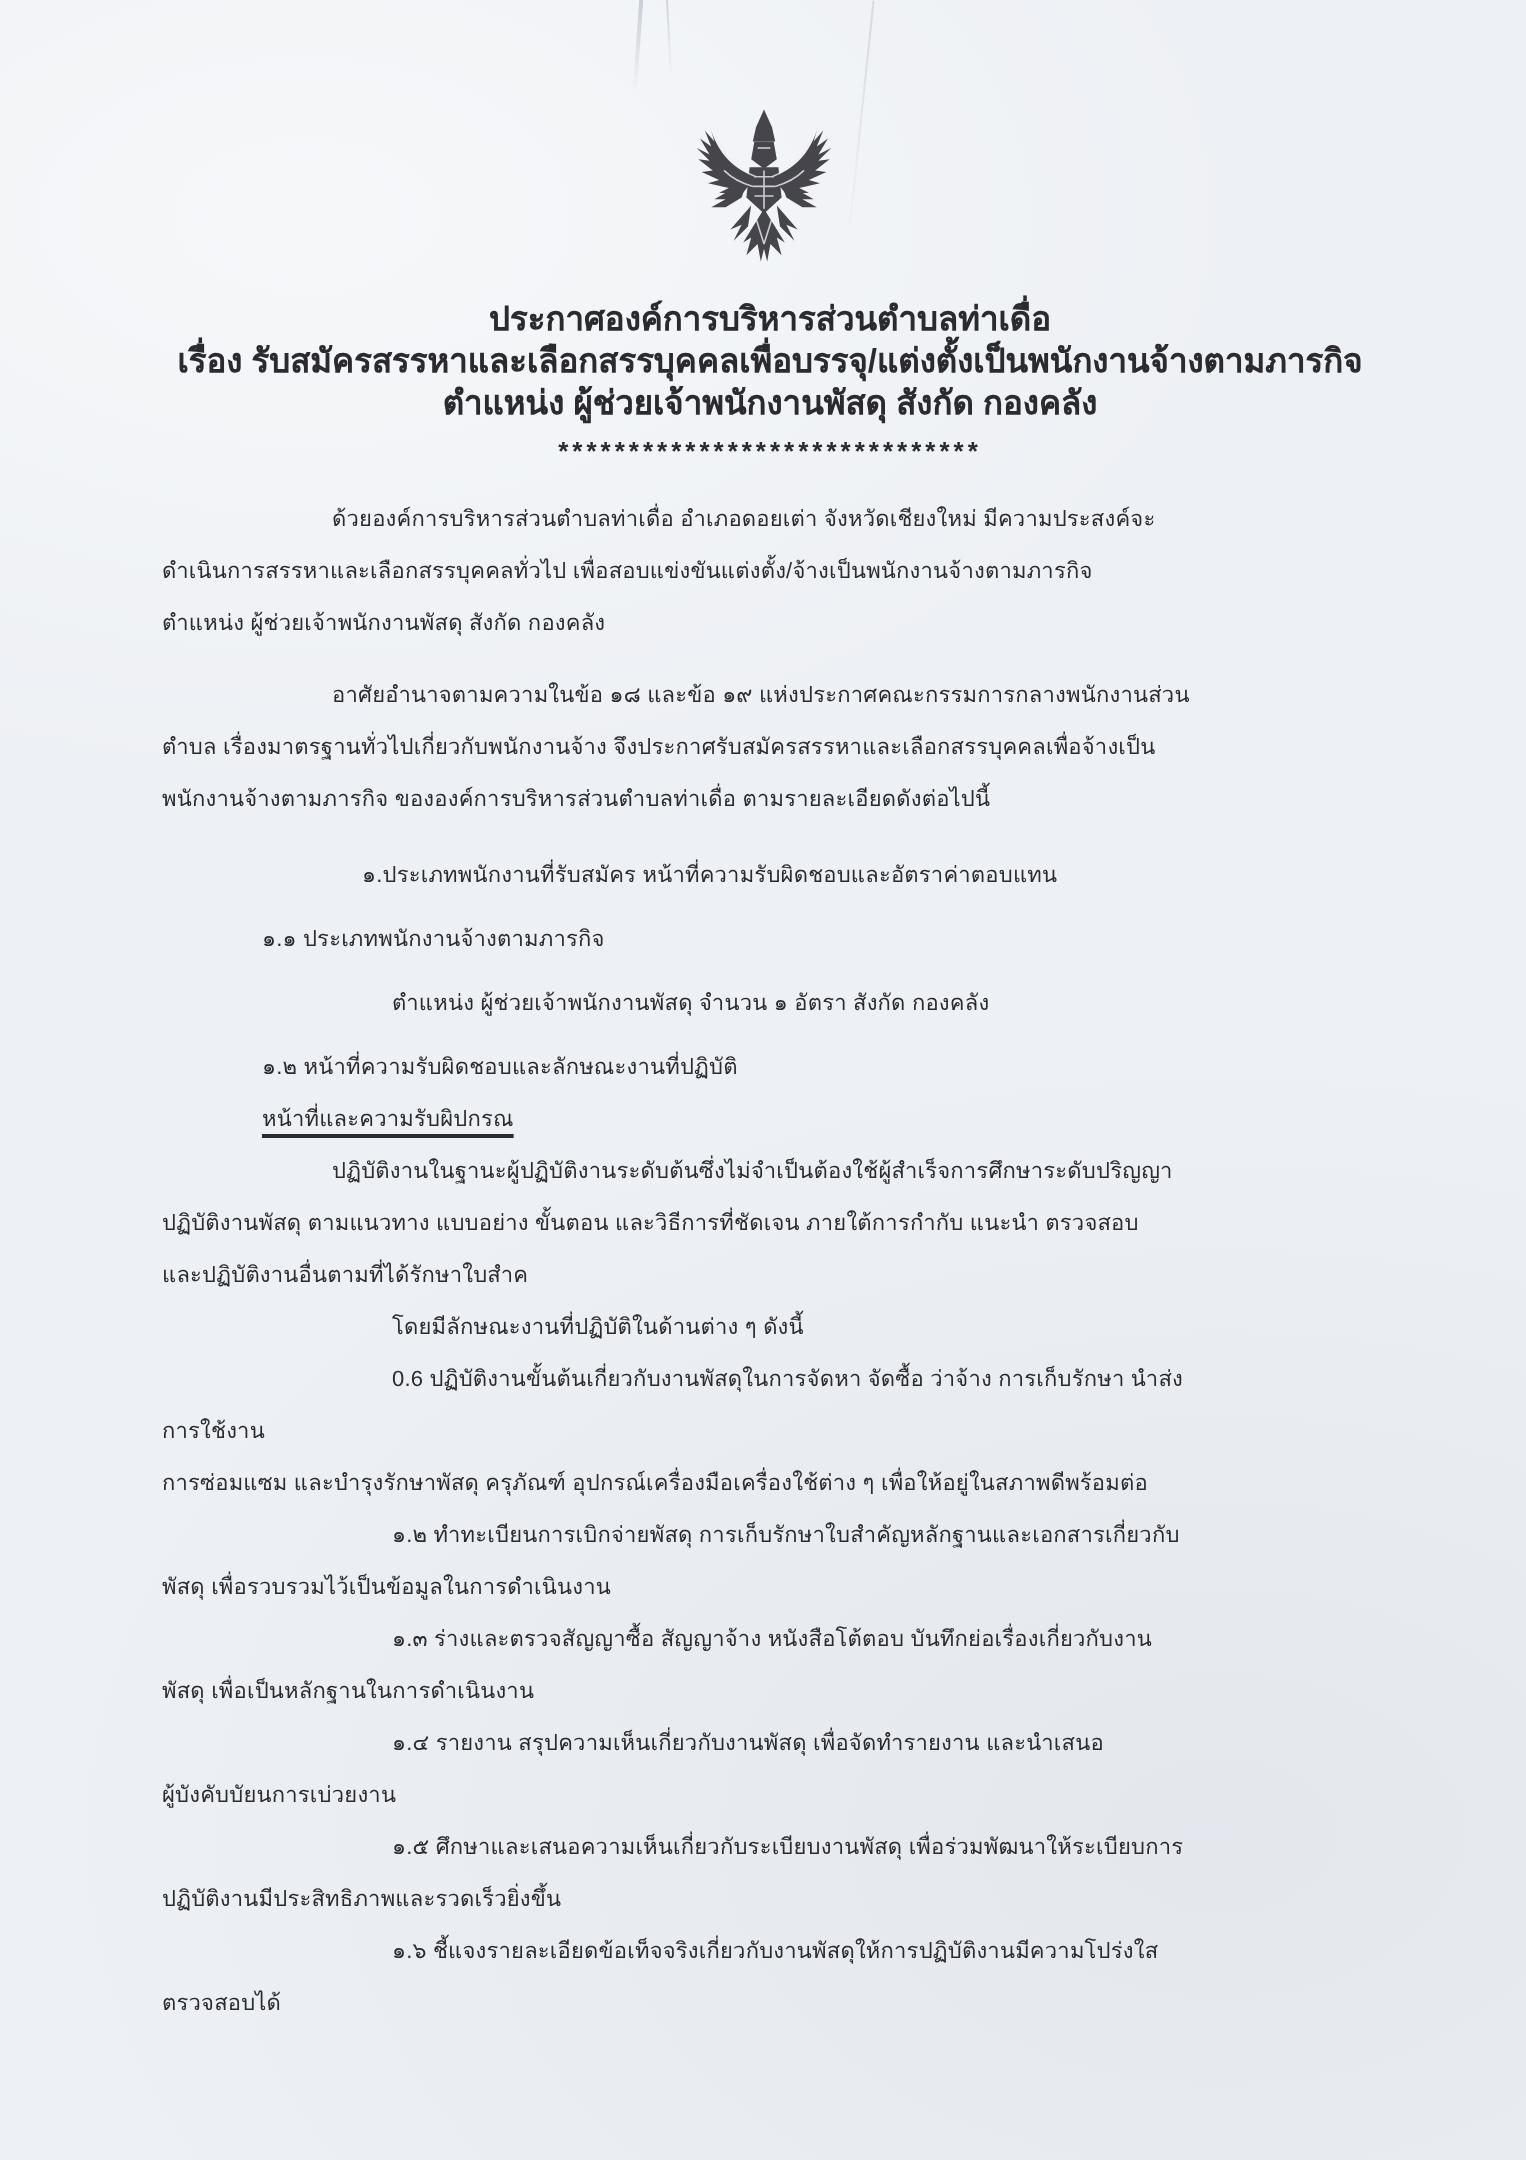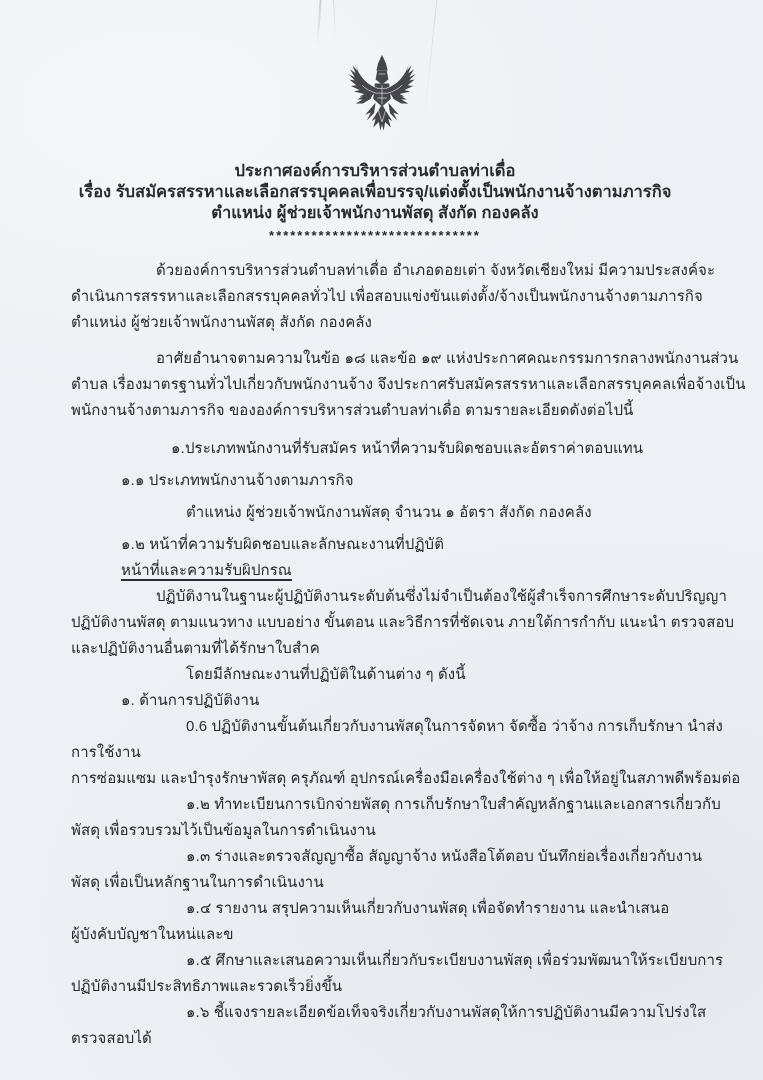--- a/index.html
+++ b/index.html
@@ -21,26 +21,26 @@
   .crease{position:absolute;pointer-events:none;}
   .crease.c1{left:318px;top:0;width:2px;height:46px;background:linear-gradient(#c9ced6,rgba(201,206,214,0));transform:rotate(4deg);}
   .crease.c2{left:334px;top:0;width:1px;height:38px;background:linear-gradient(#cfd4db,rgba(207,212,219,0));transform:rotate(-3deg);}
   .crease.c3{left:430px;top:0;width:1px;height:120px;background:linear-gradient(#d4d9e0,rgba(212,217,224,0));transform:rotate(6deg);}
 
   .emblem{
     position:absolute;left:0;right:0;top:48px;
     display:flex;justify-content:center;
   }
   .content{
-    position:absolute;left:71px;top:150px;width:608px;margin-top:10px;
+    position:absolute;left:81px;top:150px;width:608px;
   }
   .center{text-align:center;}
   .b{font-weight:normal;}
   .line{
-    font-size:15px;
+    font-size:11px;
     line-height:26px;
     min-height:26px;
     white-space:nowrap;
     letter-spacing:.1px;
   }
   .title-line{
     font-size:16.5px;
     line-height:21px;
     font-weight:bold;
     white-space:nowrap;
@@ -133,41 +133,40 @@
 
     <div class="line ind-sub"><span class="b u">หน้าที่และความรับผิปกรณ</span></div>
 
     <div>
       <div class="line ind-par">ปฏิบัติงานในฐานะผู้ปฏิบัติงานระดับต้นซึ่งไม่จำเป็นต้องใช้ผู้สำเร็จการศึกษาระดับปริญญา</div>
       <div class="line">ปฏิบัติงานพัสดุ ตามแนวทาง แบบอย่าง ขั้นตอน และวิธีการที่ชัดเจน ภายใต้การกำกับ แนะนำ ตรวจสอบ</div>
       <div class="line">และปฏิบัติงานอื่นตามที่ได้รักษาใบสำค</div>
     </div>
 
     <div class="line b ind-deep">โดยมีลักษณะงานที่ปฏิบัติในด้านต่าง ๆ ดังนี้</div>
-    <div class="line b ind-sub">๑.  ด้านการปฏิบัติงาน</div>
 
     <div>
       <div class="line ind-deep">0.6 ปฏิบัติงานขั้นต้นเกี่ยวกับงานพัสดุในการจัดหา จัดซื้อ ว่าจ้าง การเก็บรักษา นำส่ง</div>
       <div class="line">การใช้งาน</div>
       <div class="line">การซ่อมแซม และบำรุงรักษาพัสดุ ครุภัณฑ์ อุปกรณ์เครื่องมือเครื่องใช้ต่าง ๆ เพื่อให้อยู่ในสภาพดีพร้อมต่อ</div>
     </div>
 
     <div>
       <div class="line ind-deep">๑.๒ ทำทะเบียนการเบิกจ่ายพัสดุ การเก็บรักษาใบสำคัญหลักฐานและเอกสารเกี่ยวกับ</div>
       <div class="line">พัสดุ เพื่อรวบรวมไว้เป็นข้อมูลในการดำเนินงาน</div>
     </div>
 
     <div>
       <div class="line ind-deep">๑.๓ ร่างและตรวจสัญญาซื้อ สัญญาจ้าง หนังสือโต้ตอบ บันทึกย่อเรื่องเกี่ยวกับงาน</div>
       <div class="line">พัสดุ เพื่อเป็นหลักฐานในการดำเนินงาน</div>
     </div>
 
     <div>
       <div class="line ind-deep">๑.๔ รายงาน สรุปความเห็นเกี่ยวกับงานพัสดุ เพื่อจัดทำรายงาน และนำเสนอ</div>
-      <div class="line">ผู้บังคับบัญชาในหน่และข</div>
+      <div class="line">ผู้บังคับบัยนการเบ่วยงาน</div>
     </div>
 
     <div>
       <div class="line ind-deep">๑.๕ ศึกษาและเสนอความเห็นเกี่ยวกับระเบียบงานพัสดุ เพื่อร่วมพัฒนาให้ระเบียบการ</div>
       <div class="line">ปฏิบัติงานมีประสิทธิภาพและรวดเร็วยิ่งขึ้น</div>
     </div>
 
     <div>
       <div class="line ind-deep">๑.๖ ชี้แจงรายละเอียดข้อเท็จจริงเกี่ยวกับงานพัสดุให้การปฏิบัติงานมีความโปร่งใส</div>
       <div class="line">ตรวจสอบได้</div>

